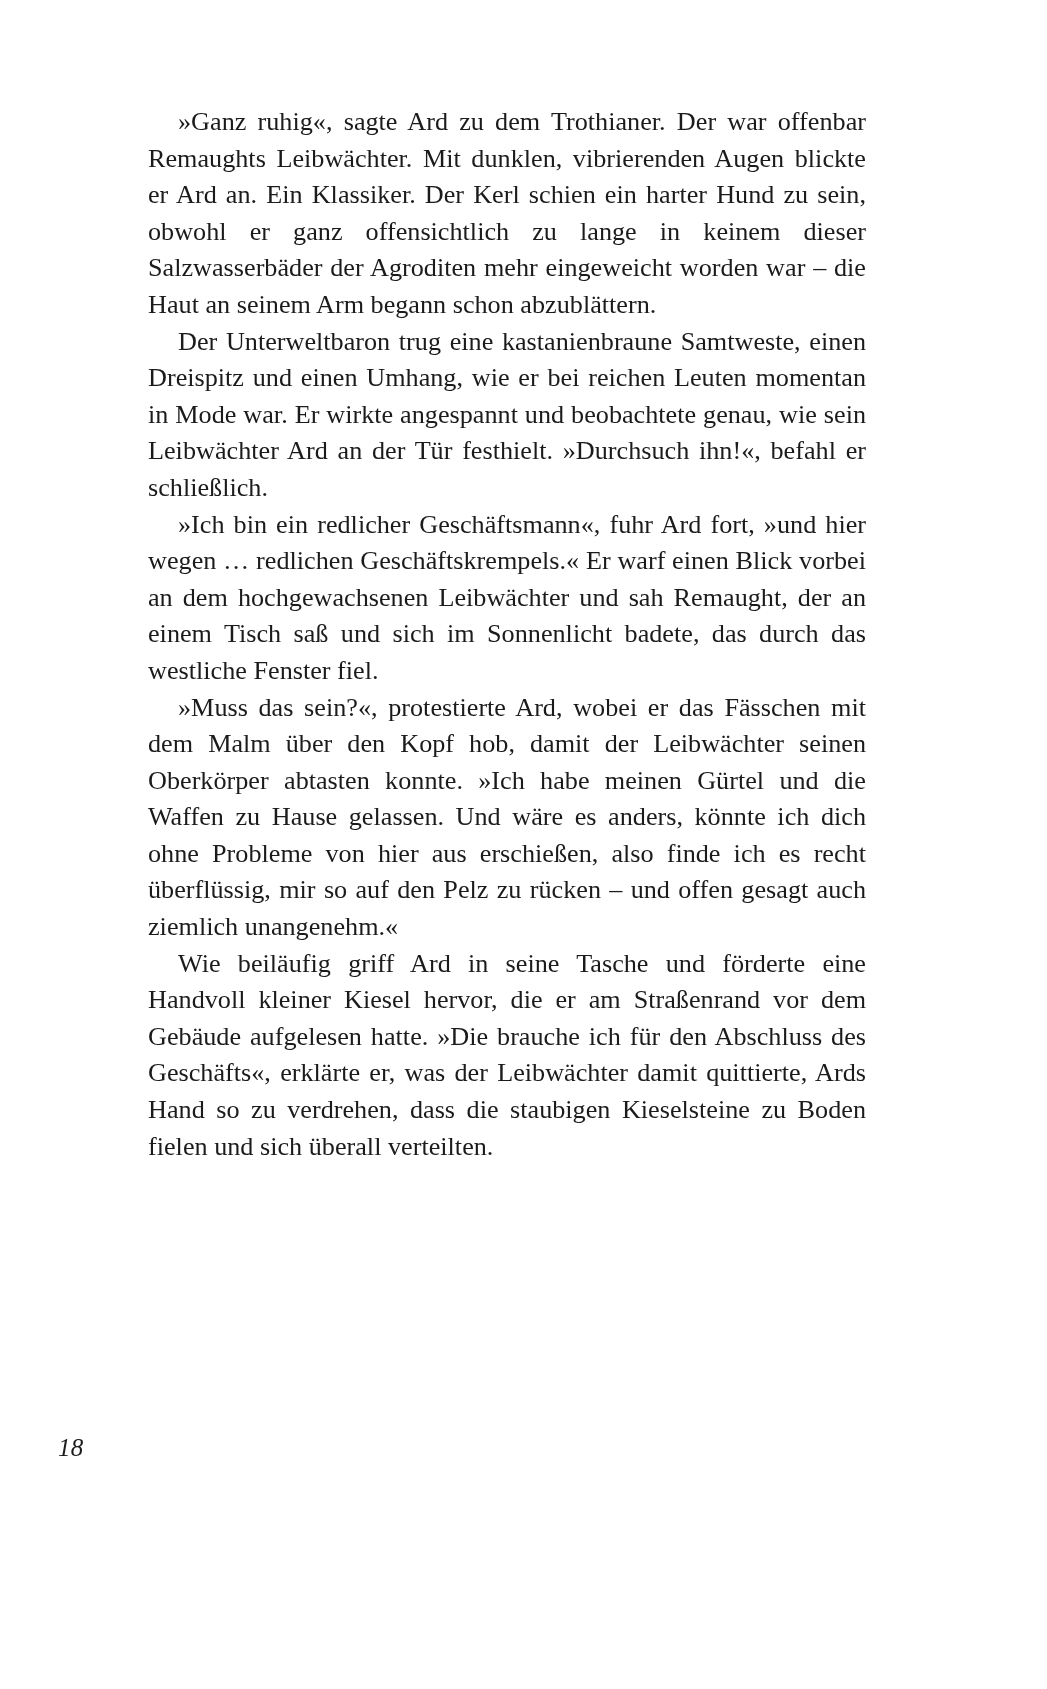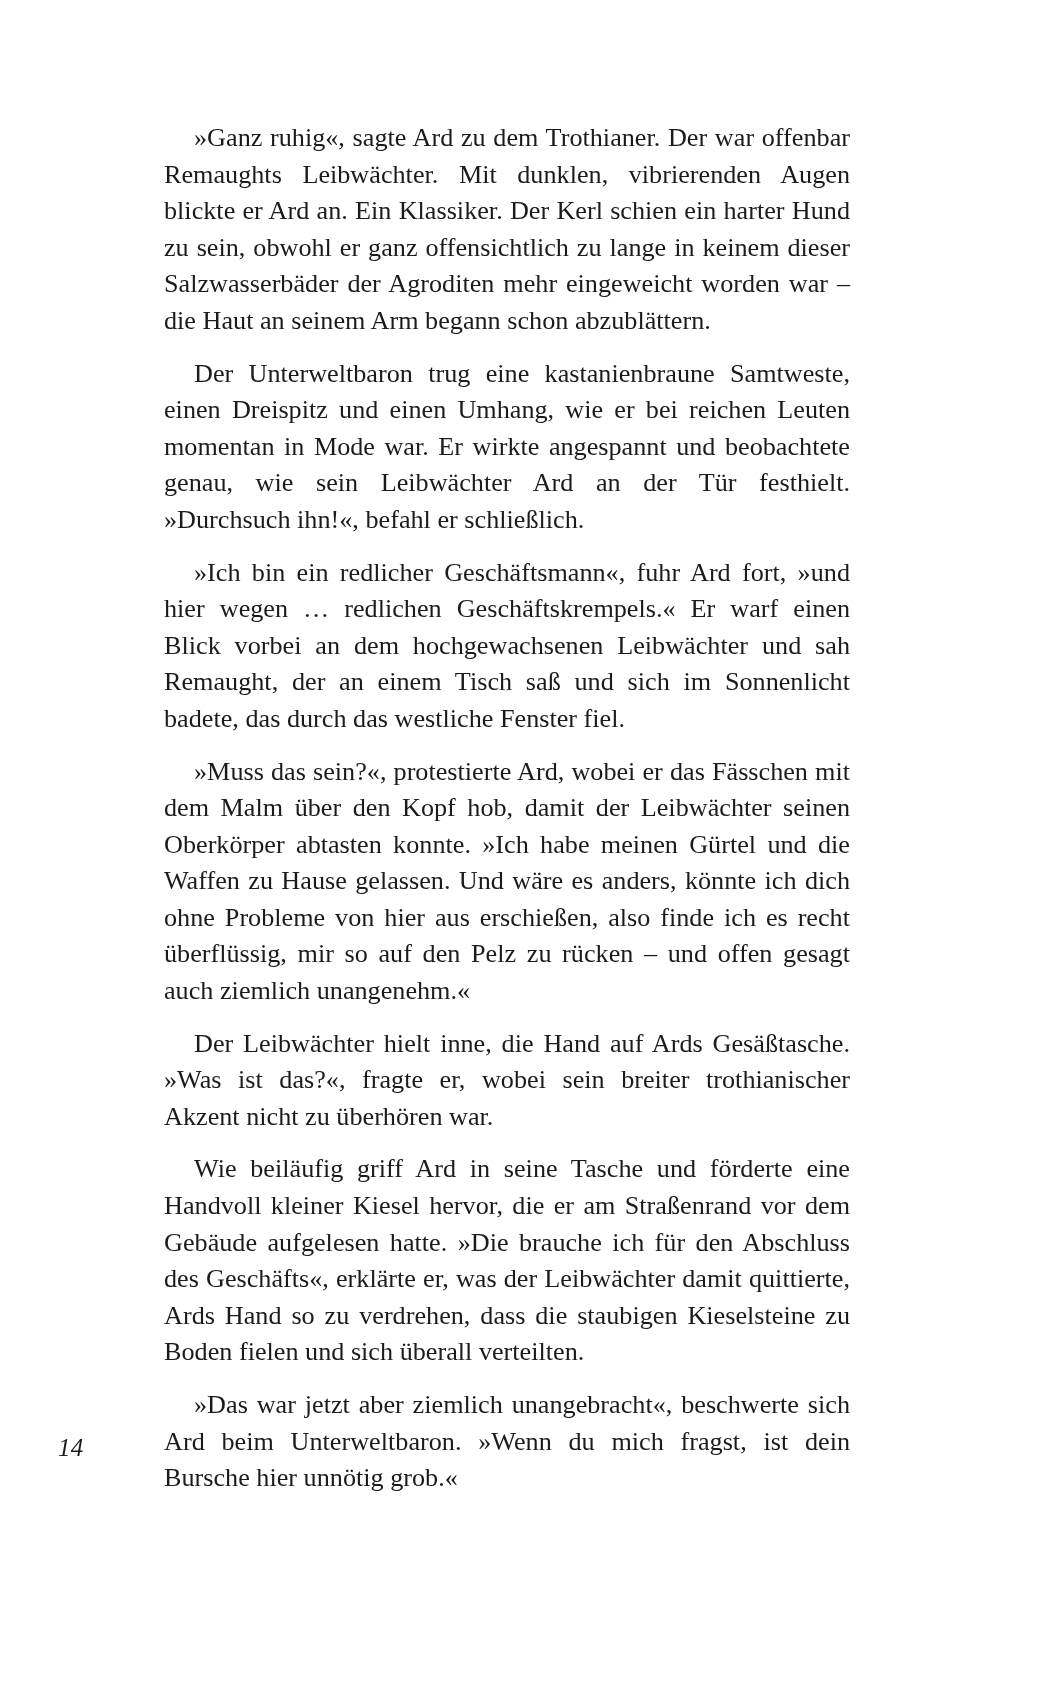--- a/index.html
+++ b/index.html
@@ -24,21 +24,21 @@
     top: 104px;
     width: 718px;
     font-size: 26.2px;
     line-height: 36.6px;
     text-align: justify;
     text-justify: inter-word;
     color: #1b1b1b;
     -webkit-font-smoothing: antialiased;
   }
   .para {
-    margin: 16px;
+    margin: 0;
     text-indent: 30px;
     text-align: justify;
   }
   .para:last-child {
     text-align: justify;
   }
   
   .folio {
     position: absolute;
     left: 58px;
@@ -53,20 +53,18 @@
 </head>
 <body>
 
 <div class="page">
 
   <div class="text-block">
     <p class="para">»Ganz ruhig«, sagte Ard zu dem Trothianer. Der war offenbar Remaughts Leibwächter. Mit dunklen, vibrierenden Augen blickte er Ard an. Ein Klassiker. Der Kerl schien ein harter Hund zu sein, obwohl er ganz offensichtlich zu lange in keinem dieser Salzwasserbäder der Agroditen mehr eingeweicht worden war – die Haut an seinem Arm begann schon abzublättern.</p>
     <p class="para">Der Unterweltbaron trug eine kastanienbraune Samtweste, einen Dreispitz und einen Umhang, wie er bei reichen Leuten momentan in Mode war. Er wirkte angespannt und beobachtete genau, wie sein Leibwächter Ard an der Tür festhielt. »Durchsuch ihn!«, befahl er schließlich.</p>
     <p class="para">»Ich bin ein redlicher Geschäftsmann«, fuhr Ard fort, »und hier wegen … redlichen Geschäftskrempels.« Er warf einen Blick vorbei an dem hochgewachsenen Leibwächter und sah Remaught, der an einem Tisch saß und sich im Sonnenlicht badete, das durch das westliche Fenster fiel.</p>
     <p class="para">»Muss das sein?«, protestierte Ard, wobei er das Fässchen mit dem Malm über den Kopf hob, damit der Leibwächter seinen Oberkörper abtasten konnte. »Ich habe meinen Gürtel und die Waffen zu Hause gelassen. Und wäre es anders, könnte ich dich ohne Probleme von hier aus erschießen, also finde ich es recht überflüssig, mir so auf den Pelz zu rücken – und offen gesagt auch ziemlich unangenehm.«</p>
-    <p class="para">Der Leibwächter hielt inne, die Hand auf Ards Gesäßtasche. »Was ist das?«, fragte er, wobei sein breiter trothianischer Akzent nicht zu überhören war.</p>
     <p class="para">Wie beiläufig griff Ard in seine Tasche und förderte eine Handvoll kleiner Kiesel hervor, die er am Straßenrand vor dem Gebäude aufgelesen hatte. »Die brauche ich für den Abschluss des Geschäfts«, erklärte er, was der Leibwächter damit quittierte, Ards Hand so zu verdrehen, dass die staubigen Kieselsteine zu Boden fielen und sich überall verteilten.</p>
-    <p class="para">»Das war jetzt aber ziemlich unangebracht«, beschwerte sich Ard beim Unterweltbaron. »Wenn du mich fragst, ist dein Bursche hier unnötig grob.«</p>
   </div>
 
-  <div class="folio">14</div>
+  <div class="folio">18</div>
 
 </div>
 
 </body></html>

